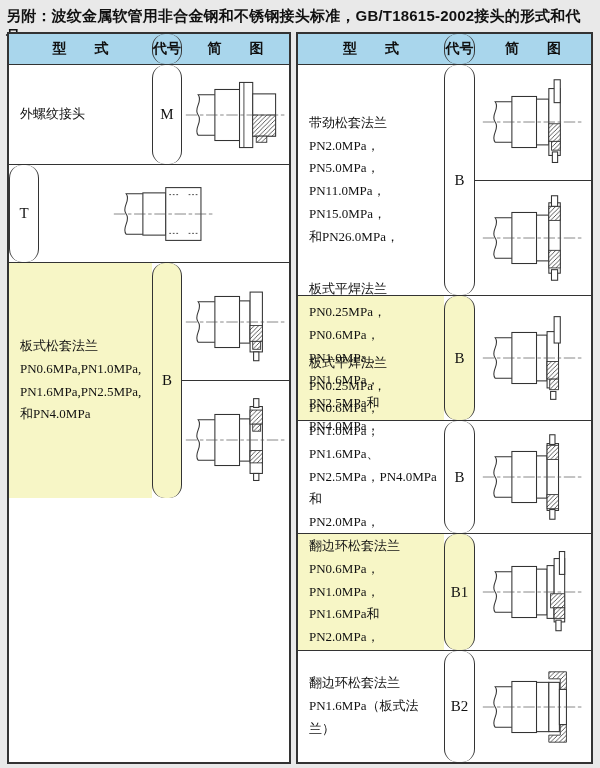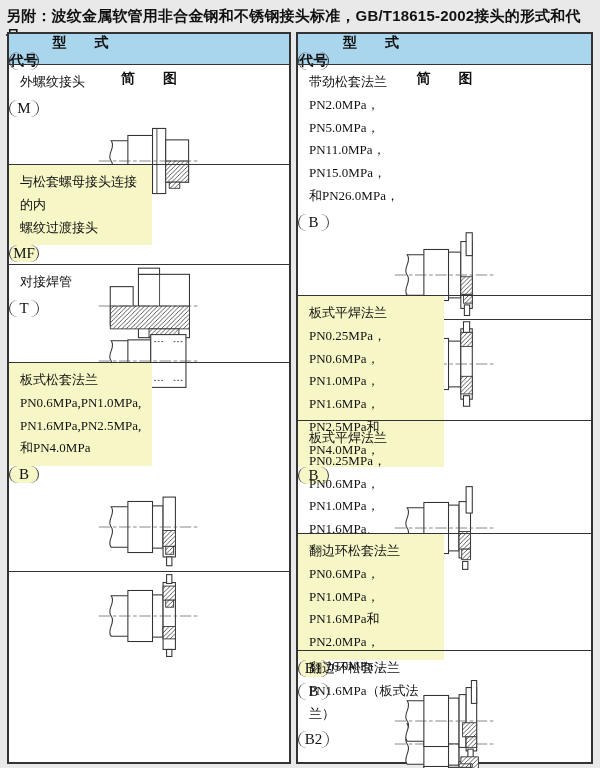--- a/index.html
+++ b/index.html
@@ -25,21 +25,21 @@
     letter-spacing:0.2px;
   }
   .tbl{
     position:absolute;top:32px;height:732px;
     border:2px solid var(--bd);
     background:#fff;
     display:flex;flex-direction:column;
   }
   .tbl-left{left:7px;width:284px;}
   .tbl-right{left:296px;width:297px;}
-  .row{display:flex;flex-direction:column;width:100%;}
+  .row{display:flex;flex-direction:row;width:100%;}
   .row + .row{border-top:1px solid var(--bd);}
   .head{
     background:var(--header-bg);
     font-size:14px;font-weight:bold;
   }
   .head > div{
     display:flex;align-items:center;justify-content:center;
     white-space:pre;
   }
   .c-type{width:143px;flex:none;}
@@ -100,41 +100,22 @@
             <rect x="79" y="50" width="26" height="24" fill="url(#hh)" stroke="#333" stroke-width="1"></rect>
             <rect x="83" y="74" width="12" height="7" fill="url(#hh)" stroke="#333" stroke-width="1"></rect>
             <line x1="3" y1="50" x2="117" y2="50" stroke="#555" stroke-width="0.8" stroke-dasharray="13 3 4 3"></line>
           </svg>
         </div>
     </div>
   </div>
 
 
 
-  <div class="row" style="height:100px">
-    <div class="cell c-type hl">与松套螺母接头连接的内
-螺纹过渡接头</div>
-    <div class="cell c-code hl">MF</div>
-    <div class="cell c-diag">
-      <div class="diag">
-          <svg viewBox="0 0 120 100" preserveAspectRatio="xMidYMid meet">
-            <rect x="16" y="28" width="26" height="44" fill="#fff" stroke="#333" stroke-width="1.2"></rect>
-            <rect x="48" y="14" width="58" height="72" fill="#fff" stroke="#333" stroke-width="1.2"></rect>
-            <line x1="72" y1="14" x2="72" y2="86" stroke="#333"></line>
-            <rect x="48" y="7" width="24" height="7" fill="#fff" stroke="#333" stroke-width="1.2"></rect>
-            <rect x="16" y="50" width="90" height="26" fill="url(#hh)" stroke="#333" stroke-width="1"></rect>
-            <rect x="60" y="76" width="34" height="10" fill="url(#hh)" stroke="#333" stroke-width="1"></rect>
-            <line x1="3" y1="50" x2="117" y2="50" stroke="#555" stroke-width="0.8" stroke-dasharray="13 3 4 3"></line>
-          </svg>
-        </div>
-    </div>
-  </div>
 
   <div class="row" style="height:98px">
-    <div class="cell c-type">对接焊管</div>
     <div class="cell c-code">T</div>
     <div class="cell c-diag">
       <div class="diag">
           <svg viewBox="0 0 120 100" preserveAspectRatio="xMidYMid meet">
             <path d="M36 27 H17 c6 8 -6 15 0 23 c6 8 -6 15 0 23 H36" fill="#fff" stroke="#333" stroke-width="1.2"></path>
             <rect x="36" y="26" width="26" height="48" fill="#fff" stroke="#333" stroke-width="1.2"></rect>
             <rect x="62" y="20" width="40" height="60" fill="#fff" stroke="#333" stroke-width="1.2"></rect>
             <line x1="66" y1="28" x2="76" y2="28" stroke="#333" stroke-dasharray="2 2"></line>
             <line x1="88" y1="28" x2="100" y2="28" stroke="#333" stroke-dasharray="2 2"></line>
             <line x1="66" y1="72" x2="76" y2="72" stroke="#333" stroke-dasharray="2 2"></line>

